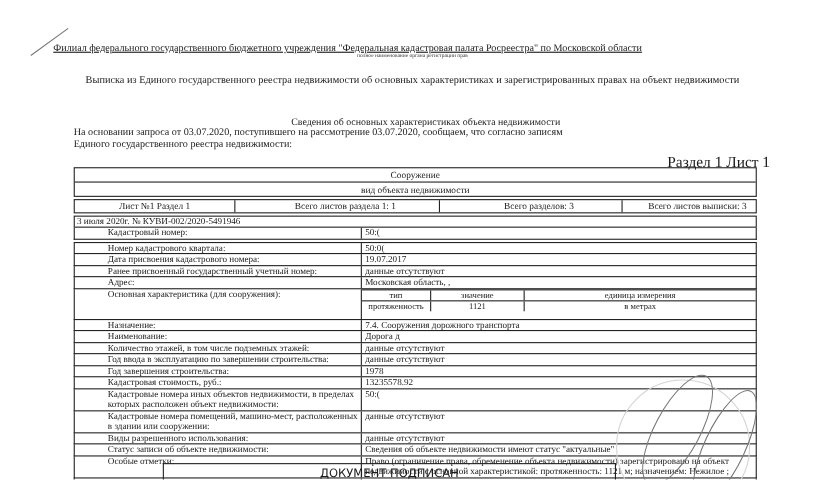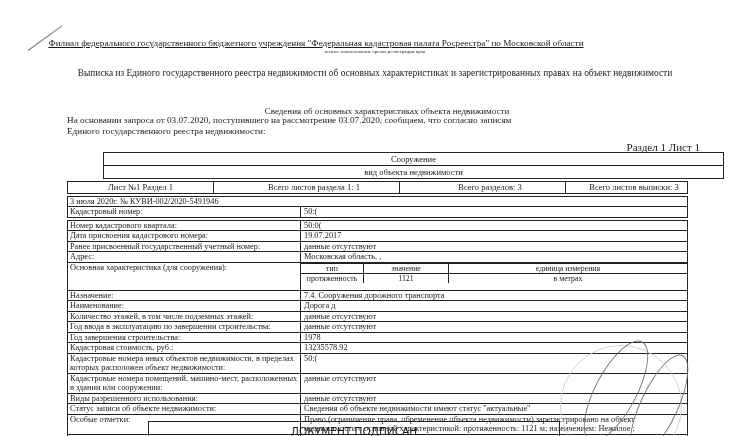--- a/index.html
+++ b/index.html
@@ -14,34 +14,34 @@
     transform:rotate(-36deg); transform-origin:left center;
   }
   .org {
     left:0; width:632px; top:38px; text-align:center; font-size:9.2px;
     text-decoration:underline;
   }
   .org-sub { left:0; width:750px; top:49px; text-align:center; font-size:5px; color:#333; }
   .extract-title { left:0; width:750px; top:68px; text-align:center; font-size:9.4px; }
   .info-title { left:12px; width:750px; top:106px; text-align:center; font-size:9px; }
   .intro { left:67px; top:115px; width:500px; font-size:9.2px; line-height:11px; }
-  .section-ref { right:50px; top:141px; font-size:11px; }
+  .section-ref { right:50px; top:141px; font-size:14px; }
 
   .tbl { left:67px; width:621px; }
   .box { border:1.4px solid #222; box-sizing:border-box; }
-  .hdr1 { top:152px; height:27px;margin-left:36px; }
+  .hdr1 { top:152px; height:27px; }
   .hdr1 .line { height:12px; font-size:8.5px; line-height:12px; text-align:center; }
   .hdr1 .line + .line { border-top:1.4px solid #222; }
   .hdr2 { top:181px; height:13px; display:flex; font-size:8.5px;gap:15px; }
   .hdr2 > div { line-height:11px; text-align:center; border-right:1.4px solid #222; }
   .hdr2 > div:last-child { border-right:none; }
   .hdr3 { top:196px; height:11px; font-size:8.3px; line-height:9px; padding-left:2px; }
 
   .rows { top:207px; }
-  .row { display:flex; border:1.4px solid #222; border-top:none; box-sizing:border-box; font-size:8.3px; }
+  .row { display:flex; border:1.4px solid #222; border-top:none; box-sizing:border-box; font-size:8.3px;padding-left:28px; }
   .row.first { border-top:1.4px solid #222; }
   .row .k { width:233px; padding-left:2px; box-sizing:border-box; border-right:1.4px solid #222; line-height:9.5px; }
   .row .v { flex:1; padding-left:3px; box-sizing:border-box; line-height:9.5px; }
   .gap { height:2px; }
   .sub { display:flex; flex-direction:column; flex:1; }
   .subrow { display:flex; border-top:1.4px solid #222; }
   .subrow > div { text-align:center; font-size:7.8px; line-height:9px; border-right:1.4px solid #222; }
   .subrow > div:last-child { border-right:none;text-align:center; }
 
   .signed {

